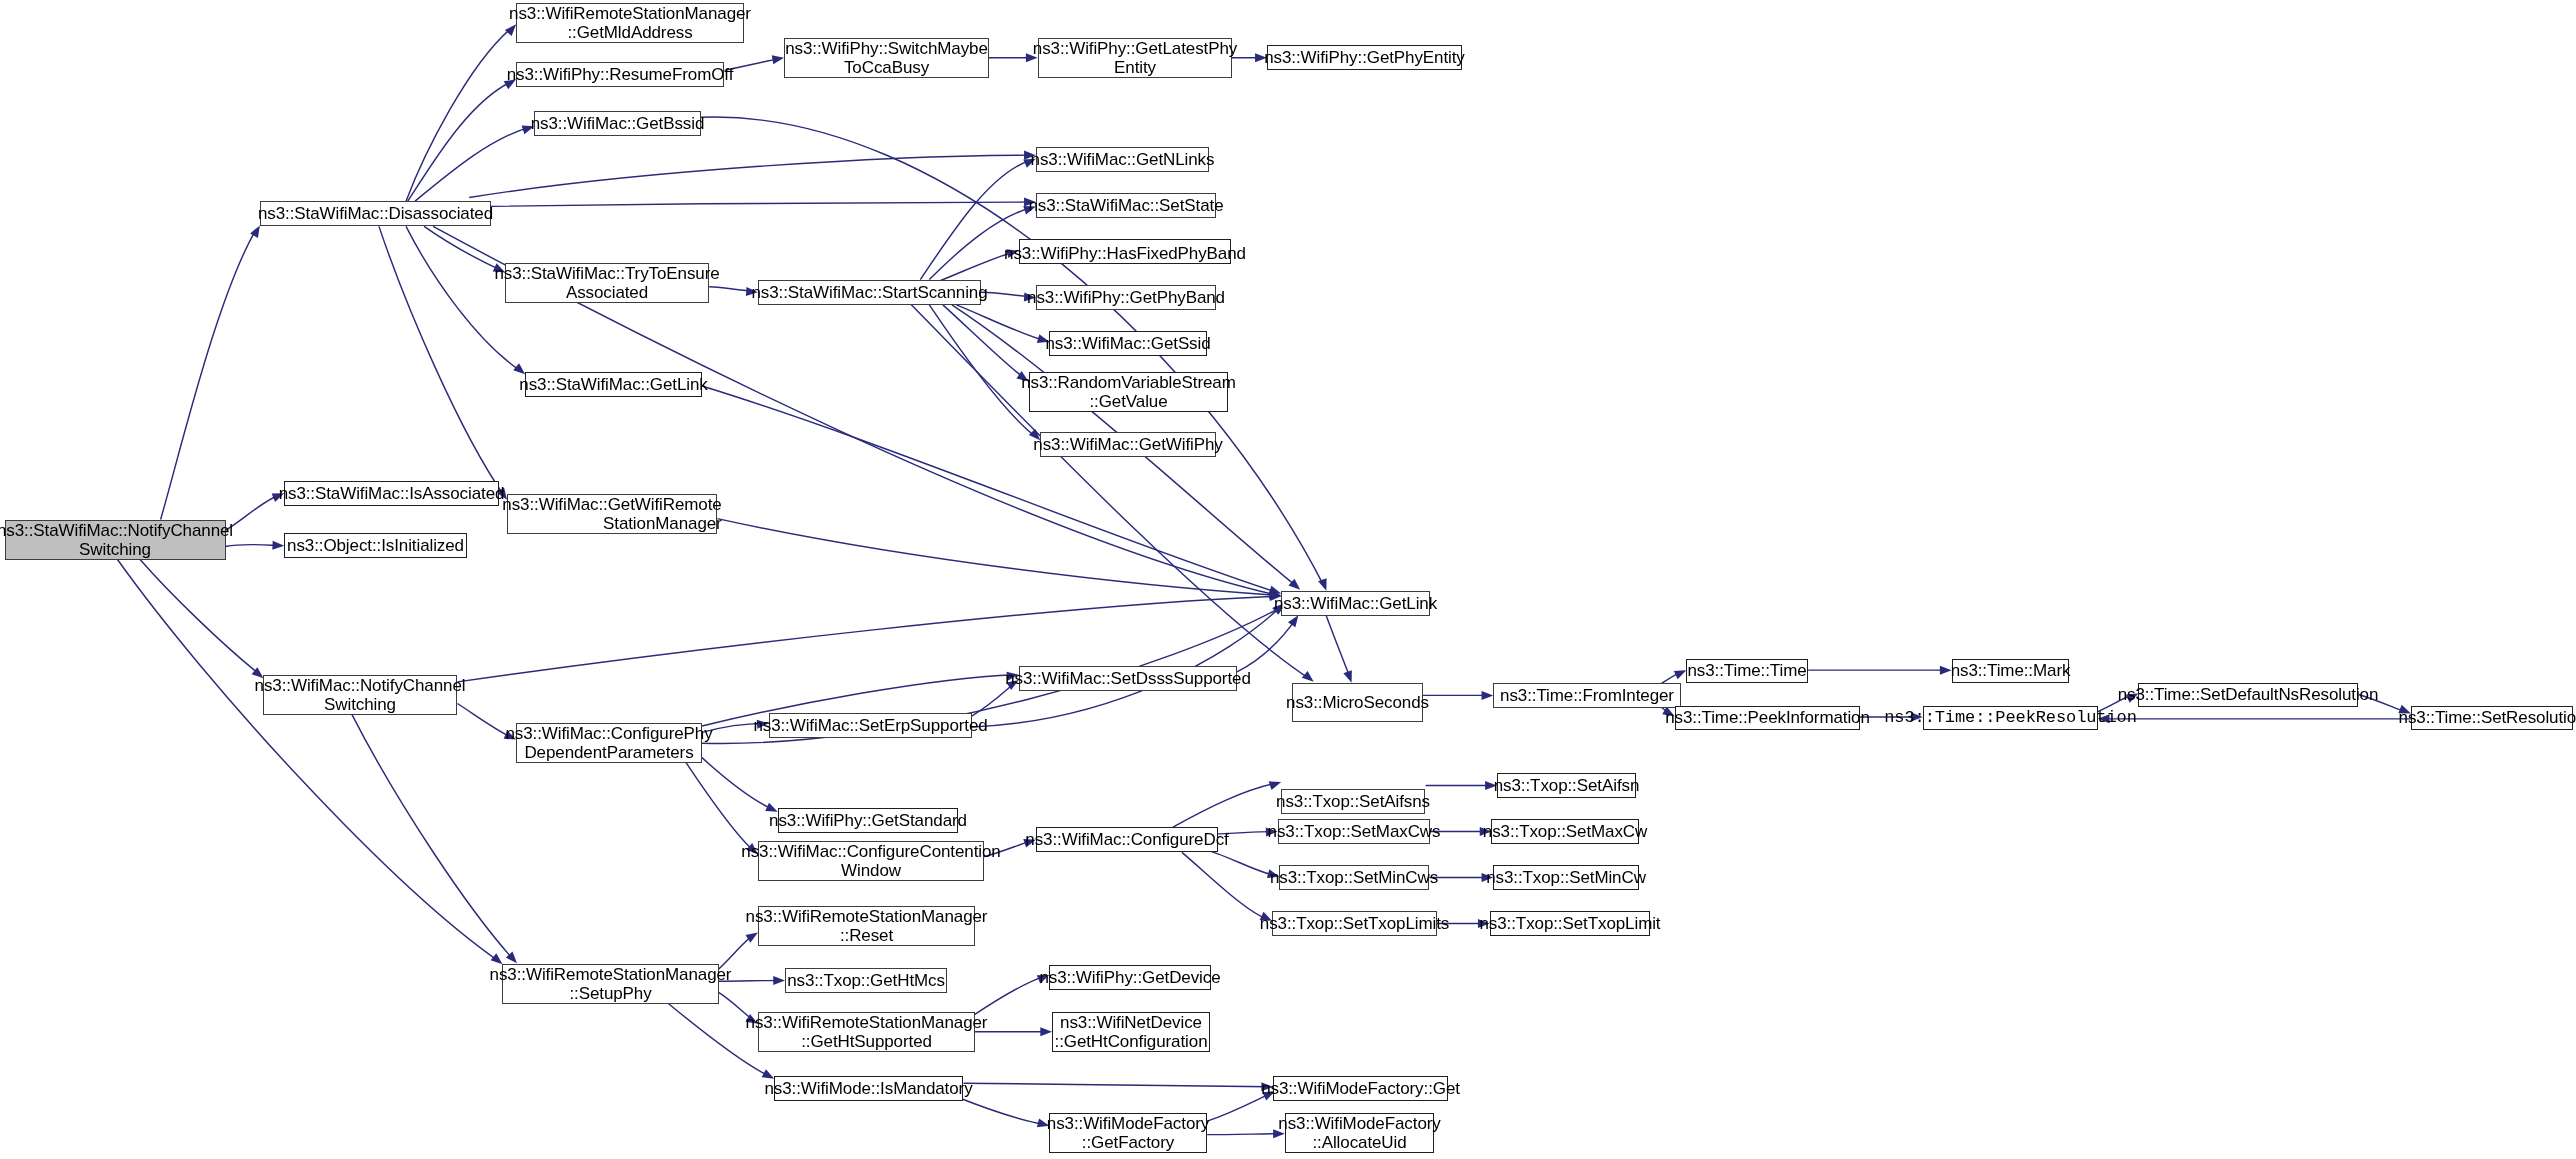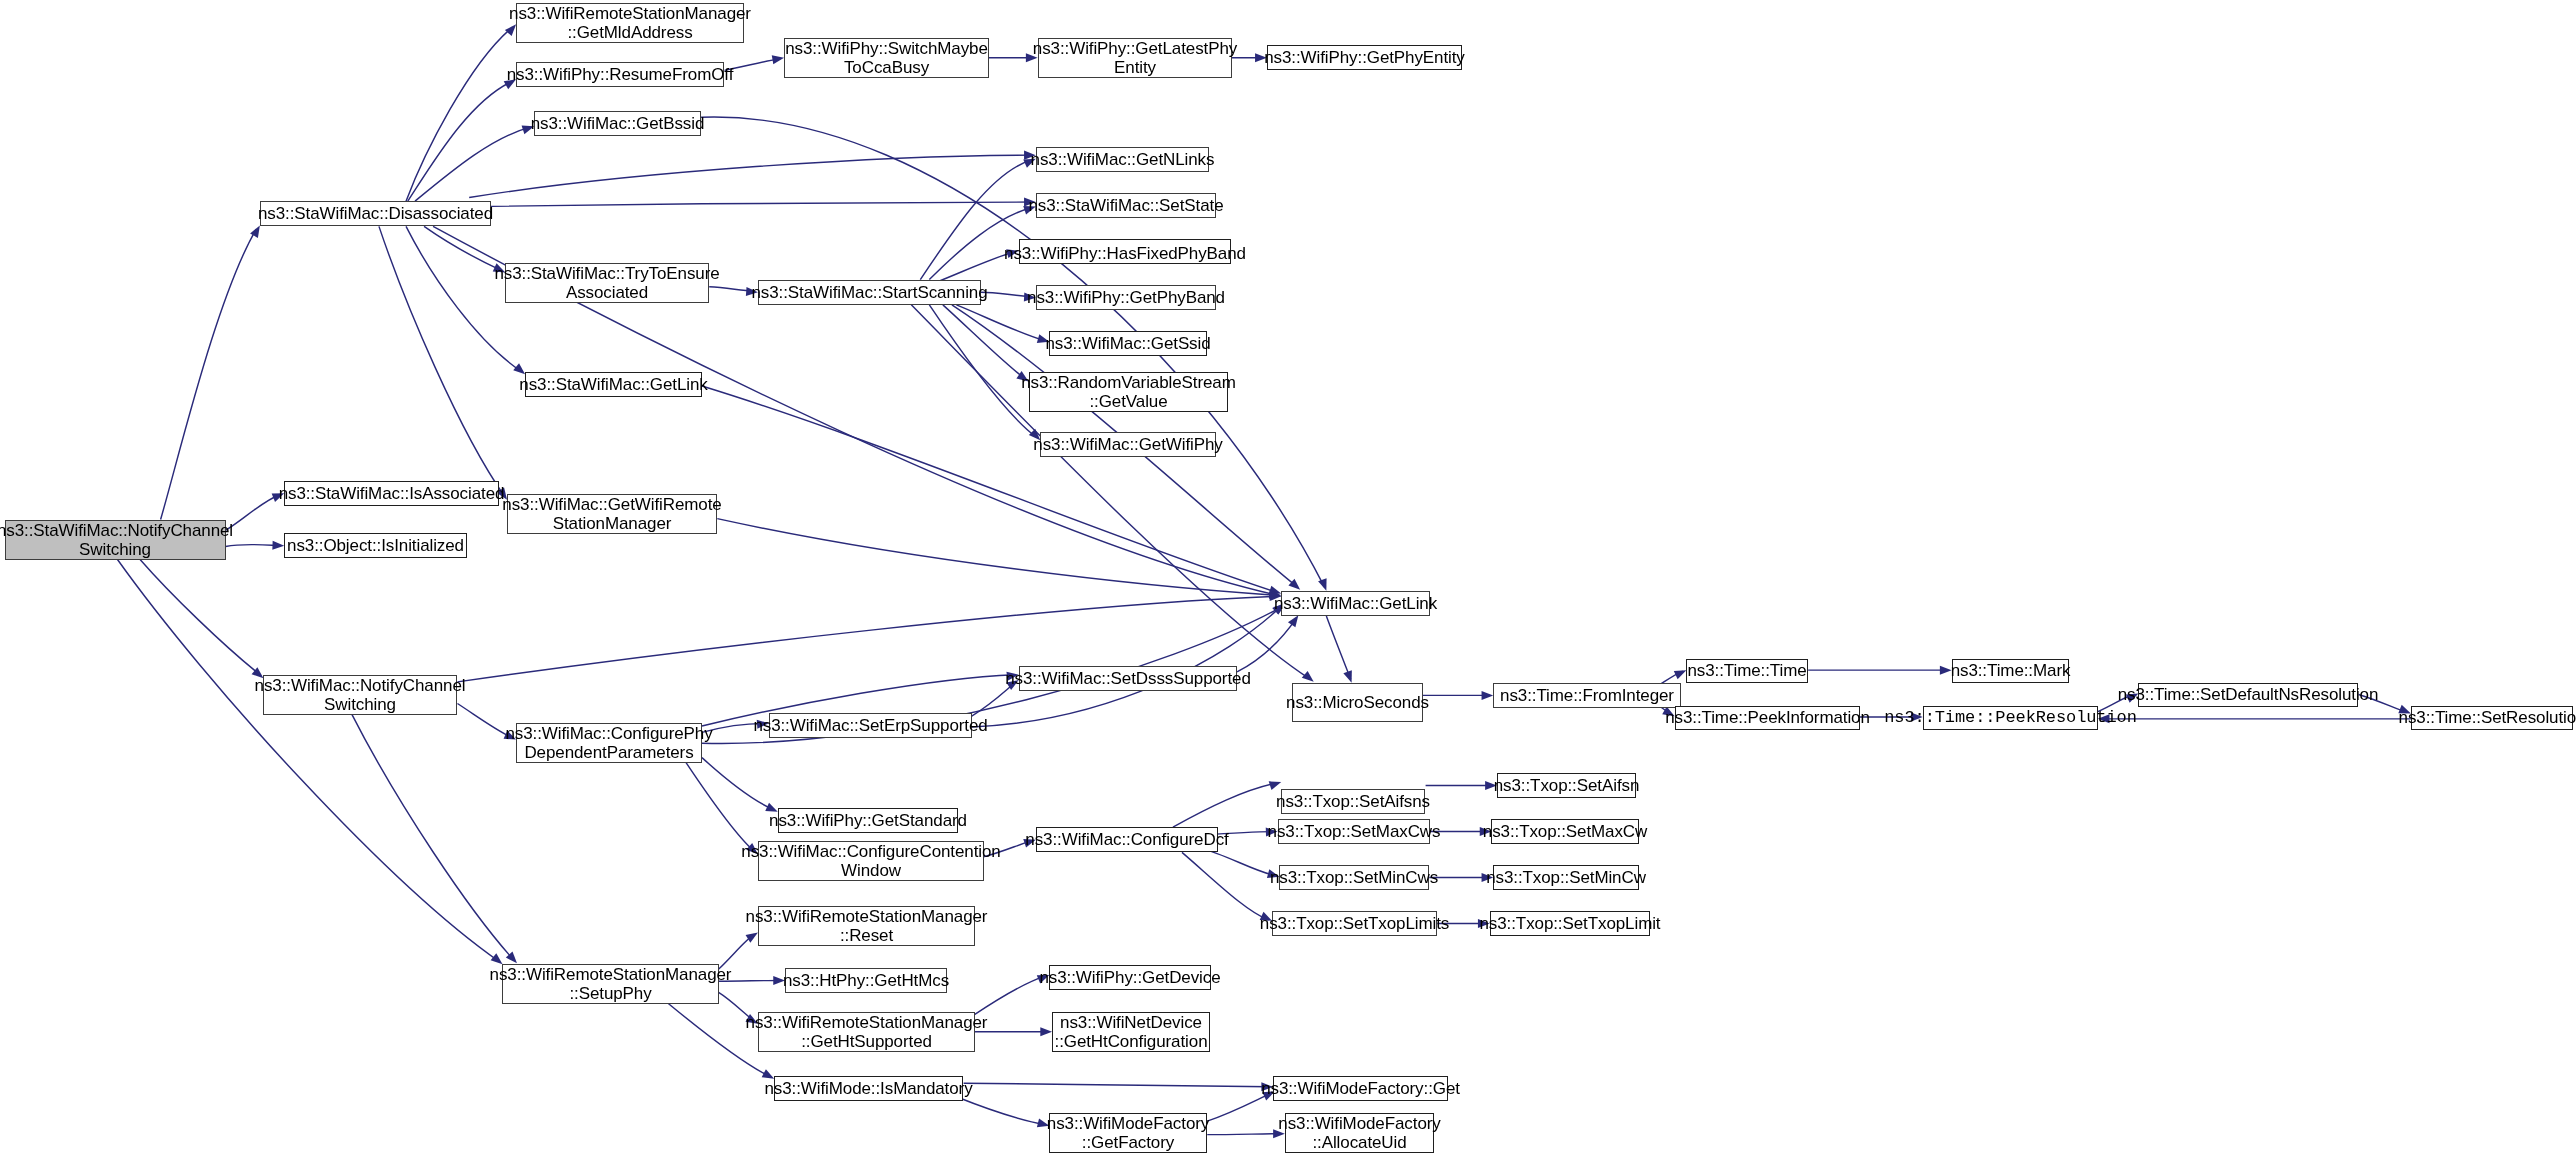--- a/index.html
+++ b/index.html
@@ -217,21 +217,21 @@
       <div class="node thick" style="left: 758px; top: 280px; width: 223px; height: 25px;"><span class="node-label">ns3::StaWifiMac::StartScanning</span></div>
       <div class="node thick" style="left: 1036px; top: 147px; width: 173px; height: 25px;"><span class="node-label">ns3::WifiMac::GetNLinks</span></div>
       <div class="node thick" style="left: 1036px; top: 193px; width: 180px; height: 25px;"><span class="node-label">ns3::StaWifiMac::SetState</span></div>
       <div class="node" style="left: 1019px; top: 239px; width: 212px; height: 25px; align-items: flex-end;"><span class="node-label">ns3::WifiPhy::HasFixedPhyBand</span></div>
       <div class="node thick" style="left: 1036px; top: 285px; width: 180px; height: 25px;"><span class="node-label">ns3::WifiPhy::GetPhyBand</span></div>
       <div class="node" style="left: 1049px; top: 331px; width: 158px; height: 25px;"><span class="node-label">ns3::WifiMac::GetSsid</span></div>
       <div class="node" style="left: 1029px; top: 372px; width: 199px; height: 40px;"><span class="node-label">ns3::RandomVariableStream
 ::GetValue</span></div>
       <div class="node thick" style="left: 1040px; top: 432px; width: 176px; height: 25px;"><span class="node-label">ns3::WifiMac::GetWifiPhy</span></div>
       <div class="node" style="left: 525px; top: 372px; width: 177px; height: 25px;"><span class="node-label">ns3::StaWifiMac::GetLink</span></div>
-      <div class="node thick" style="left: 507px; top: 494px; width: 210px; height: 40px;"><span class="node-label">ns3::WifiMac::GetWifiRemote
+      <div class="node thick" style="left: 507px; top: 494px; width: 210px; height: 40px; text-align: right;"><span class="node-label">ns3::WifiMac::GetWifiRemote
 StationManager</span></div>
       <div class="node thick" style="left: 1281px; top: 591px; width: 149px; height: 25px;"><span class="node-label">ns3::WifiMac::GetLink</span></div>
       <div class="node thick" style="left: 1292px; top: 683px; width: 131px; height: 39px;"><span class="node-label">ns3::MicroSeconds</span></div>
       <div class="node thick" style="left: 1493px; top: 683px; width: 188px; height: 25px;"><span class="node-label">ns3::Time::FromInteger</span></div>
       <div class="node" style="left: 1686px; top: 659px; width: 122px; height: 23.5px;"><span class="node-label">ns3::Time::Time</span></div>
       <div class="node" style="left: 1952px; top: 659px; width: 117px; height: 23.5px;"><span class="node-label">ns3::Time::Mark</span></div>
       <div class="node" style="left: 1675px; top: 706px; width: 185px; height: 23.5px;"><span class="node-label">ns3::Time::PeekInformation</span></div>
       <div class="node" style="left: 1923px; top: 706px; width: 175px; height: 23.5px; font-family: Liberation Mono, monospace;"><span class="node-label">ns3::Time::PeekResolution</span></div>
       <div class="node" style="left: 2138px; top: 683px; width: 220px; height: 23.5px;"><span class="node-label">ns3::Time::SetDefaultNsResolution</span></div>
       <div class="node" style="left: 2411px; top: 706px; width: 162px; height: 23.5px;"><span class="node-label">ns3::Time::SetResolution</span></div>
@@ -250,21 +250,21 @@
       <div class="node thick" style="left: 1278px; top: 819px; width: 152px; height: 25px;"><span class="node-label">ns3::Txop::SetMaxCws</span></div>
       <div class="node" style="left: 1491px; top: 819px; width: 148px; height: 25px;"><span class="node-label">ns3::Txop::SetMaxCw</span></div>
       <div class="node thick" style="left: 1279px; top: 865px; width: 150px; height: 25px;"><span class="node-label">ns3::Txop::SetMinCws</span></div>
       <div class="node" style="left: 1493px; top: 865px; width: 146px; height: 25px;"><span class="node-label">ns3::Txop::SetMinCw</span></div>
       <div class="node thick" style="left: 1272px; top: 911px; width: 165px; height: 25px;"><span class="node-label">ns3::Txop::SetTxopLimits</span></div>
       <div class="node" style="left: 1490px; top: 911px; width: 160px; height: 25px;"><span class="node-label">ns3::Txop::SetTxopLimit</span></div>
       <div class="node thick" style="left: 502px; top: 964px; width: 217px; height: 40px;"><span class="node-label">ns3::WifiRemoteStationManager
 ::SetupPhy</span></div>
       <div class="node thick" style="left: 758px; top: 906px; width: 217px; height: 40px;"><span class="node-label">ns3::WifiRemoteStationManager
 ::Reset</span></div>
-      <div class="node thick" style="left: 785px; top: 968px; width: 162px; height: 25px;"><span class="node-label">ns3::HtPhy::GetHtMcs</span></div>
+      <div class="node thick" style="left: 785px; top: 968px; width: 162px; height: 25px;"><span class="node-label">ns3::Txop::GetHtMcs</span></div>
       <div class="node thick" style="left: 758px; top: 1012px; width: 217px; height: 40px;"><span class="node-label">ns3::WifiRemoteStationManager
 ::GetHtSupported</span></div>
       <div class="node" style="left: 1049px; top: 965px; width: 162px; height: 25px;"><span class="node-label">ns3::WifiPhy::GetDevice</span></div>
       <div class="node" style="left: 1052px; top: 1012px; width: 158px; height: 40px;"><span class="node-label">ns3::WifiNetDevice
 ::GetHtConfiguration</span></div>
       <div class="node" style="left: 774px; top: 1076px; width: 189px; height: 25px;"><span class="node-label">ns3::WifiMode::IsMandatory</span></div>
       <div class="node" style="left: 1273px; top: 1076px; width: 175px; height: 25px;"><span class="node-label">ns3::WifiModeFactory::Get</span></div>
       <div class="node" style="left: 1049px; top: 1113px; width: 158px; height: 40px;"><span class="node-label">ns3::WifiModeFactory
 ::GetFactory</span></div>
       <div class="node" style="left: 1285px; top: 1113px; width: 149px; height: 40px;"><span class="node-label">ns3::WifiModeFactory

